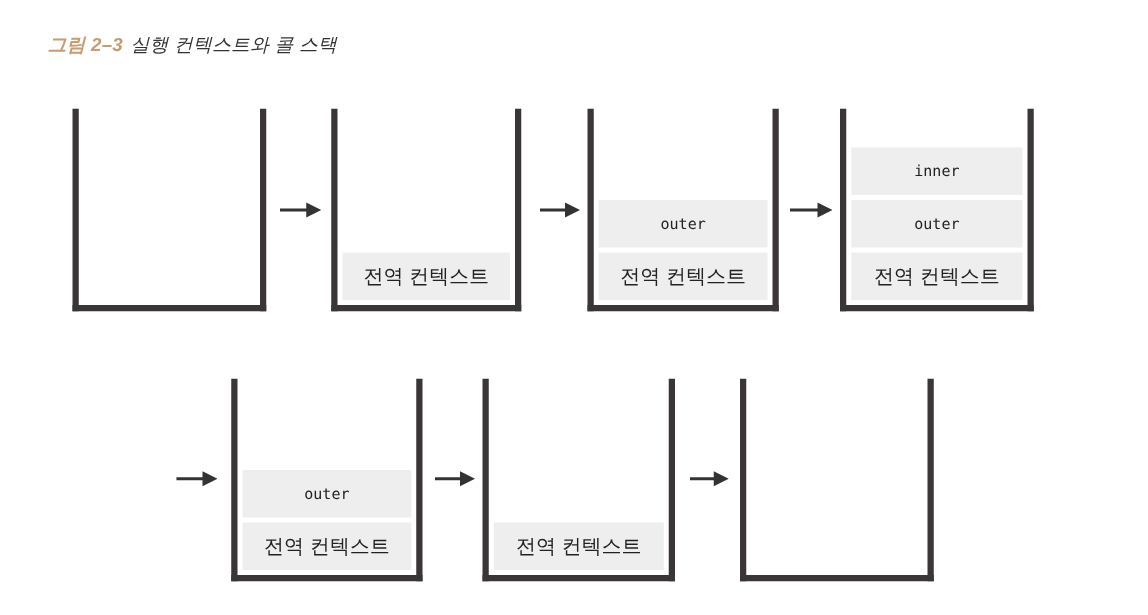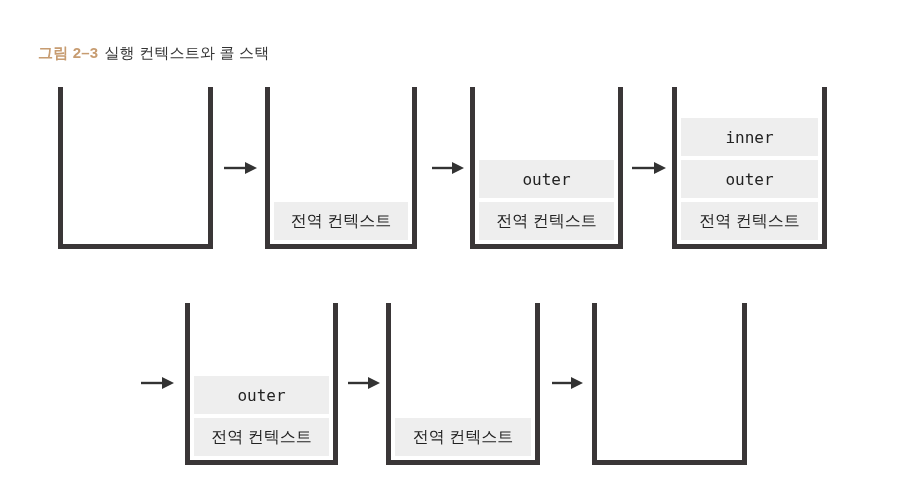--- a/index.html
+++ b/index.html
@@ -11,25 +11,26 @@
   .page {
     position: relative;
     width: 918px;
     height: 492px;
     background: #ffffff;
     overflow: hidden;
   }
   .caption {
     position: absolute;
     left: 38px;
-    top: 44px;
+    top: 28px;
     font-size: 15px;
     line-height: 18px;
     color: #333333;
     letter-spacing: 0.2px;
+    font-style: italic;
   }
   .caption .fig-label {
     color: #c79c71;
     font-weight: bold;
     margin-right: 6px;
   }
   .stack {
     position: absolute;
     box-sizing: border-box;
     height: 162px;
@@ -51,21 +52,21 @@
     justify-content: center;
     color: #222222;
     flex: 0 0 38px;
   }
   .frame.kor {
     font-family: Liberation Sans, sans-serif;
     font-size: 16px;
   }
   .frame.code {
     font-family: "DejaVu Sans Mono", monospace;
-    font-size: 16px;
+    font-size: 12px;
   }
   .arrow {
     position: absolute;
     display: block;
   }
 </style>
 </head>
 <body>
 
 <div class="page">

